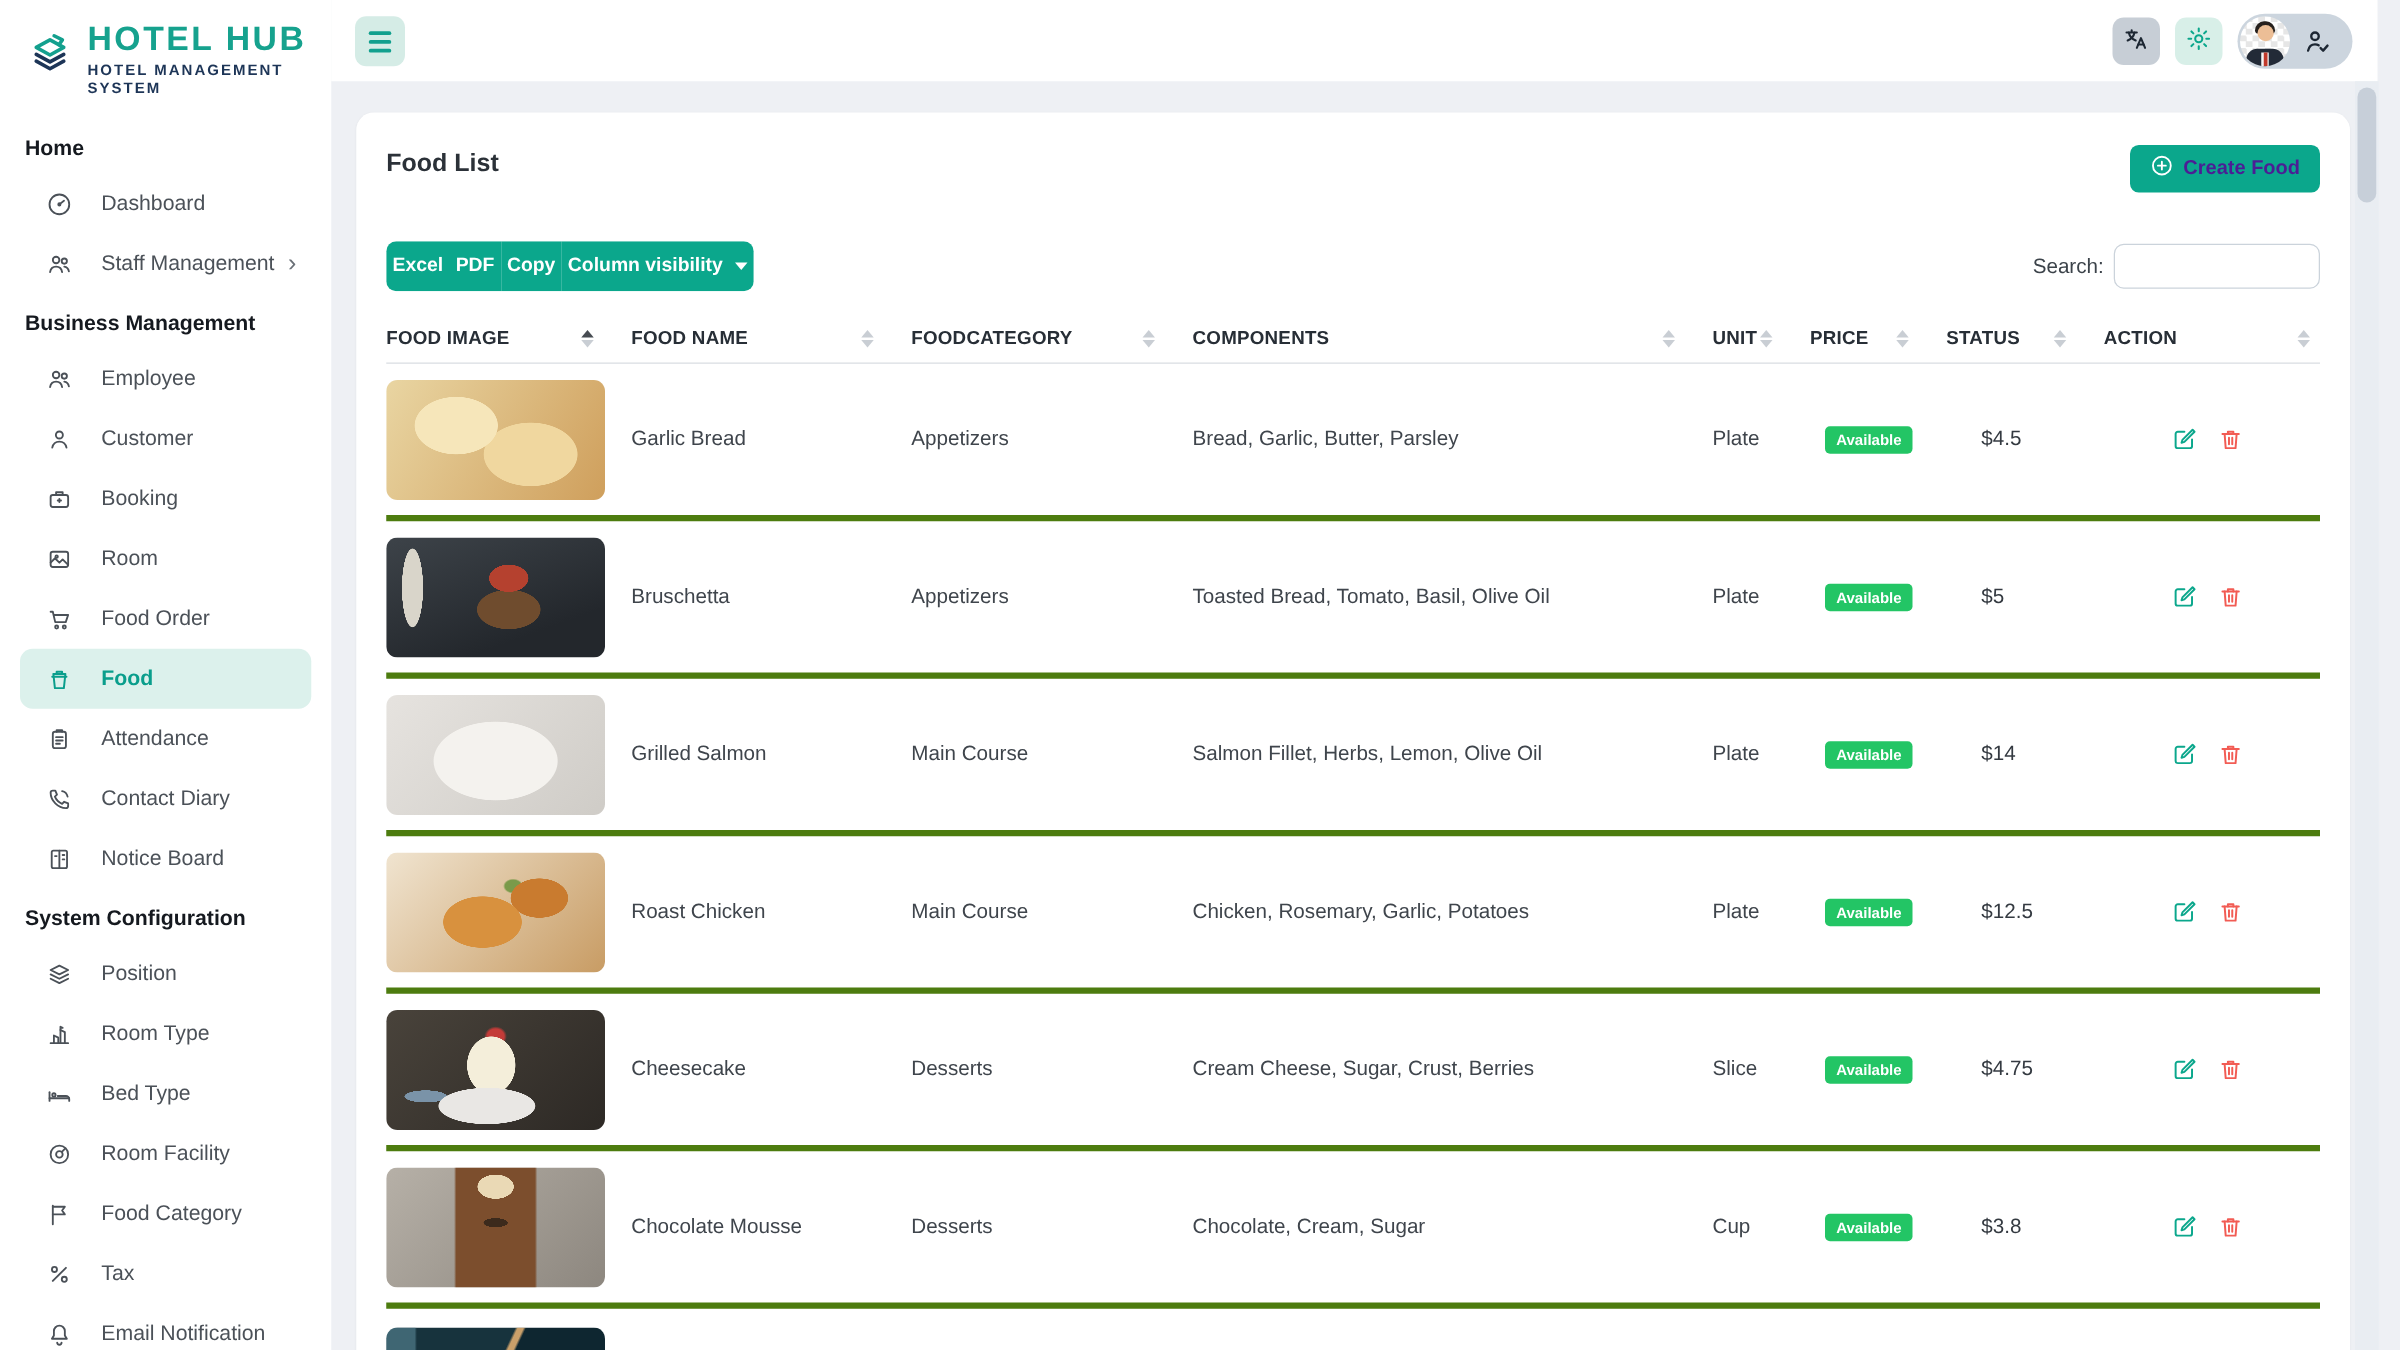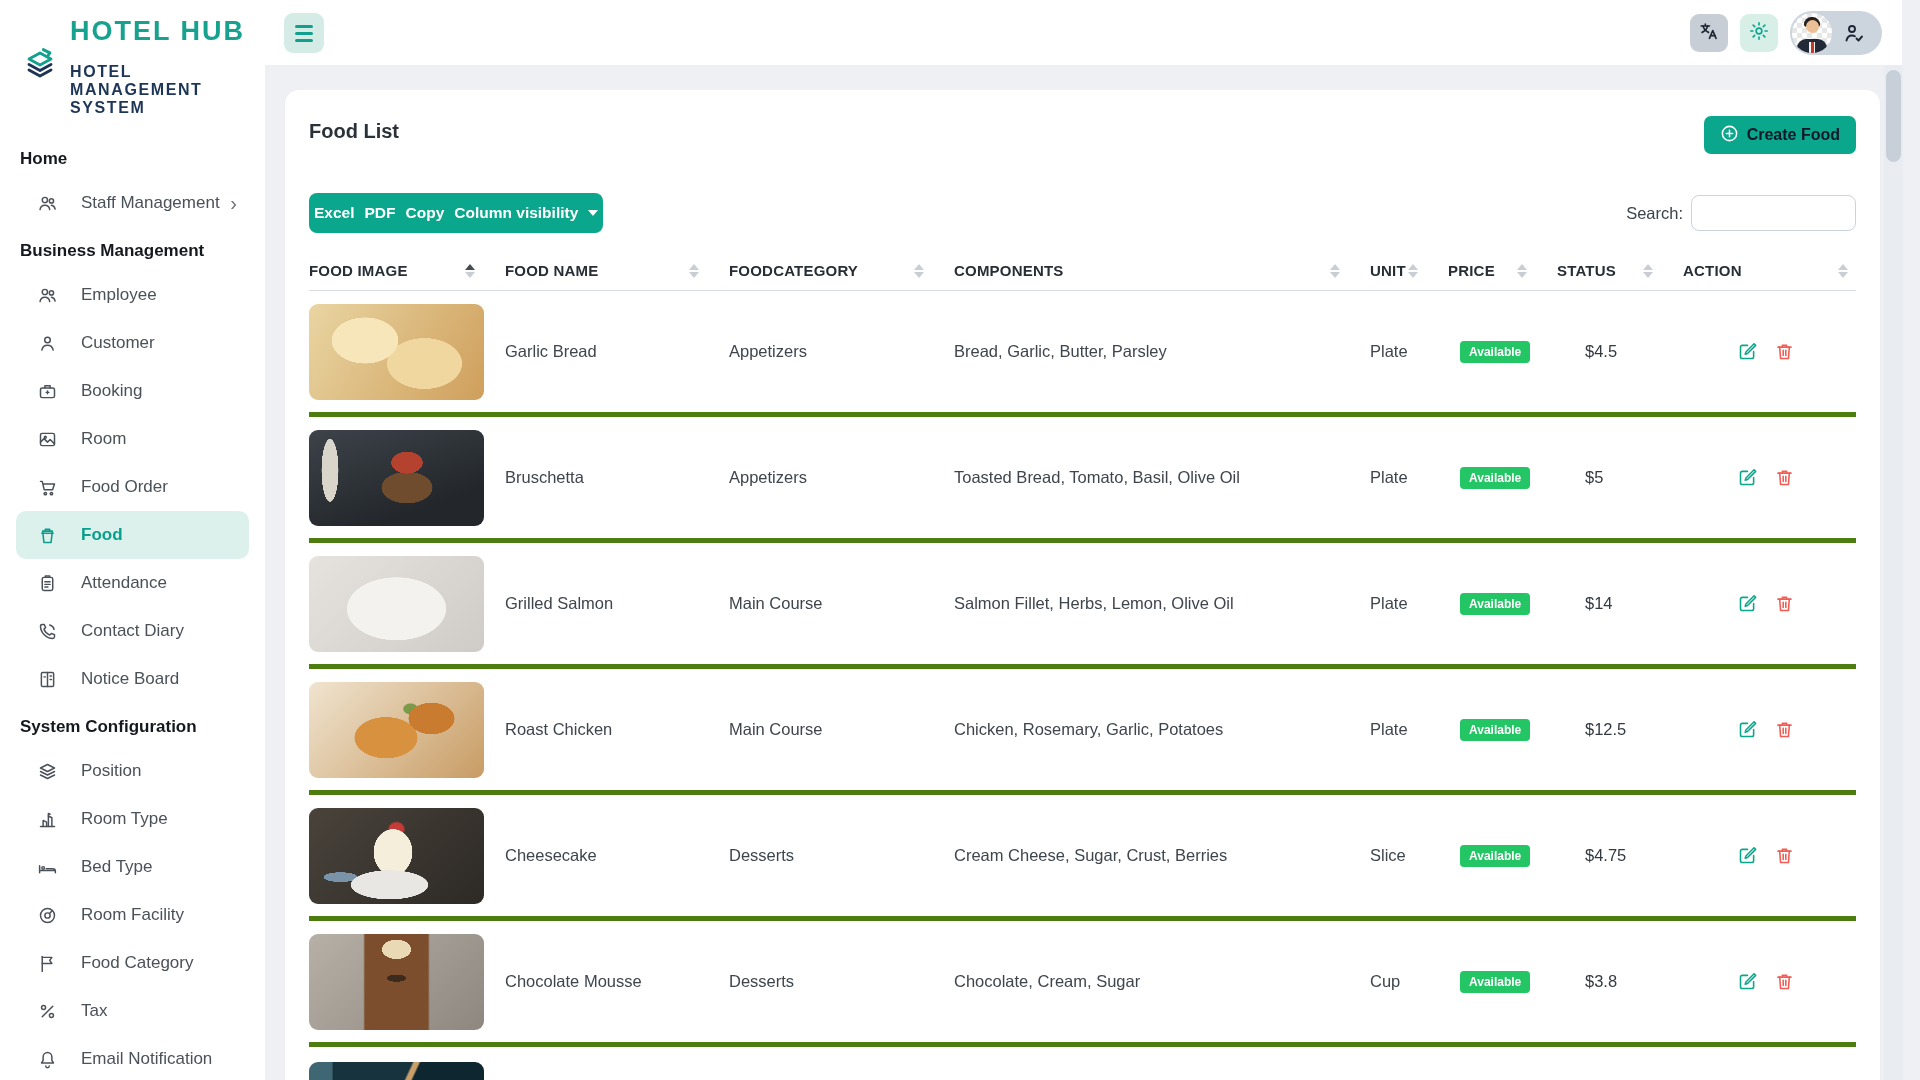--- a/index.html
+++ b/index.html
@@ -6,21 +6,21 @@
   html,body { width:1920px; height:1080px; overflow:hidden;
     font-family:"Liberation Sans","DejaVu Sans",sans-serif; background:#eef0f4; }
   .app { position:relative; width:1920px; height:1080px; }
 
   
   .sidebar { position:absolute; left:0; top:0; width:265px; height:1080px;
     background:#ffffff; z-index:5; }
   .logo { display:flex; align-items:center; gap:8px; padding:16px 10px 10px 18px; }
   .logo-text { display:flex; flex-direction:column; align-items:flex-start; }
   .logo-name { font-size:27px; font-weight:800; letter-spacing:2px; color:#16a28e; }
-  .logo-tag { font-size:16px; font-weight:700; letter-spacing:1.6px; color:#1d3557; margin-top:16px; }
+  .logo-tag { font-size:12px; font-weight:700; letter-spacing:1.6px; color:#1d3557; margin-top:2px; }
   .nav { padding-top:8px; }
   .nav-section-title { font-size:17px; font-weight:700; color:#15191f;
     padding:14px 0 10px 20px; }
   .nav-item { position:relative; display:flex; align-items:center; gap:22px;
     height:48px; padding-left:37px; cursor:pointer; color:#4b5158; }
   .nav-icon { width:22px; height:22px; display:flex; align-items:center; color:#4b5158; }
   .nav-label { font-size:17px; color:#4b5158; }
   .nav-item.active { background:#dcf1ec; border-radius:10px; margin:0 16px; padding-left:21px; }
   .nav-item.active .nav-label, .nav-item.active .nav-icon { color:#0a9e8c; font-weight:700; }
   .nav-chevron { position:absolute; right:28px; font-size:20px; color:#6a7077; }
@@ -51,21 +51,21 @@
   .avatar-img .shirt { position:absolute; bottom:0; left:17px; width:6px; height:11px; background:#f4f4f4; }
   .avatar-img .tie { position:absolute; bottom:0; left:19px; width:3px; height:11px; background:#c0392b; }
   .profile-icon { color:#1d2733; display:flex; }
 
   
   .content { position:absolute; left:265px; top:65px; width:1619px; height:1015px; }
   .card { position:relative; margin:25px 4px 0 20px; width:1595px; height:1200px;
     background:#fff; border-radius:14px; box-shadow:0 1px 2px rgba(20,30,40,.05); padding:0 24px; }
   .card-title { padding-top:30px; font-size:20px; font-weight:700; color:#2b3138; }
   .create-btn { position:absolute; right:24px; top:26px; height:38px; padding:0 16px;
-    background:#0ba78c; color:#0f172a; border:none; border-radius:7px; cursor:pointer;
+    background:#0ba78c; color:#4c1d95; border:none; border-radius:7px; cursor:pointer;
     font-size:16px; font-weight:600; display:flex; align-items:center; gap:8px;
     font-family:inherit; }
   .toolbar { position:relative; margin-top:50px; height:40px; display:flex; align-items:center; }
   .btn-group { display:flex; height:40px; border-radius:8px; overflow:hidden; }
   .dt-btn { background:#0ba78c; color:#fff; border:none; cursor:pointer; height:40px;
     padding:0 5px; font-size:15.5px; font-weight:600; font-family:inherit;
     display:flex; align-items:center; gap:8px; }
   .caret { width:0; height:0; border-left:5px solid transparent; border-right:5px solid transparent;
     border-top:6px solid #ffffff; margin-left:2px; }
   .search-wrap { position:absolute; right:0; top:0; height:40px; display:flex;
@@ -160,20 +160,30 @@
       </span>
       <div class="logo-text">
         <div class="logo-name">HOTEL HUB</div>
         <div class="logo-tag">HOTEL MANAGEMENT SYSTEM</div>
       </div>
     </div>
 
     <nav class="nav">
       <div class="nav-section-title">Home</div>
 
+      <div class="nav-item">
+        <span class="nav-icon">
+          <svg width="21" height="21" viewBox="0 0 24 24" fill="none" stroke="currentColor" stroke-width="1.7" stroke-linecap="round">
+              <circle cx="12" cy="12" r="9"></circle>
+              <path d="M12 12l4.2-3.4"></path>
+              <circle cx="12" cy="12" r="1" fill="currentColor"></circle>
+            </svg>
+        </span>
+        <span class="nav-label">Dashboard</span>
+      </div>
 
       <div class="nav-item">
         <span class="nav-icon">
           <svg width="21" height="21" viewBox="0 0 24 24" fill="none" stroke="currentColor" stroke-width="1.7" stroke-linecap="round">
               <circle cx="9" cy="8" r="3"></circle>
               <path d="M3.5 19c.5-3.4 2.6-5 5.5-5s5 1.6 5.5 5"></path>
               <circle cx="16.5" cy="9" r="2.4"></circle>
               <path d="M16.5 14c2.3.3 3.7 1.7 4.2 4.4"></path>
             </svg>
         </span>

